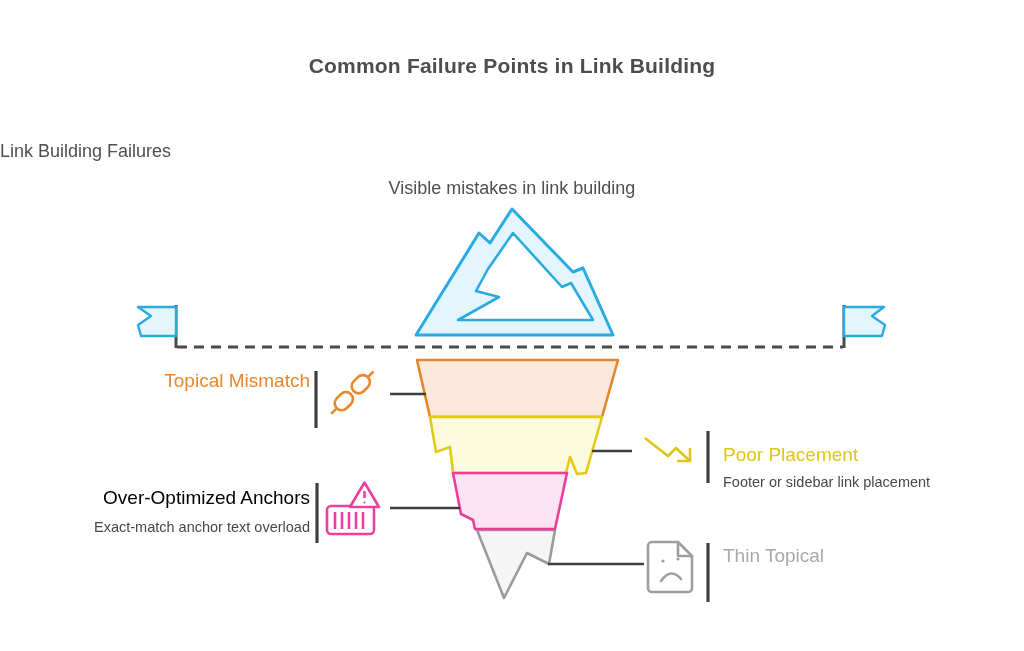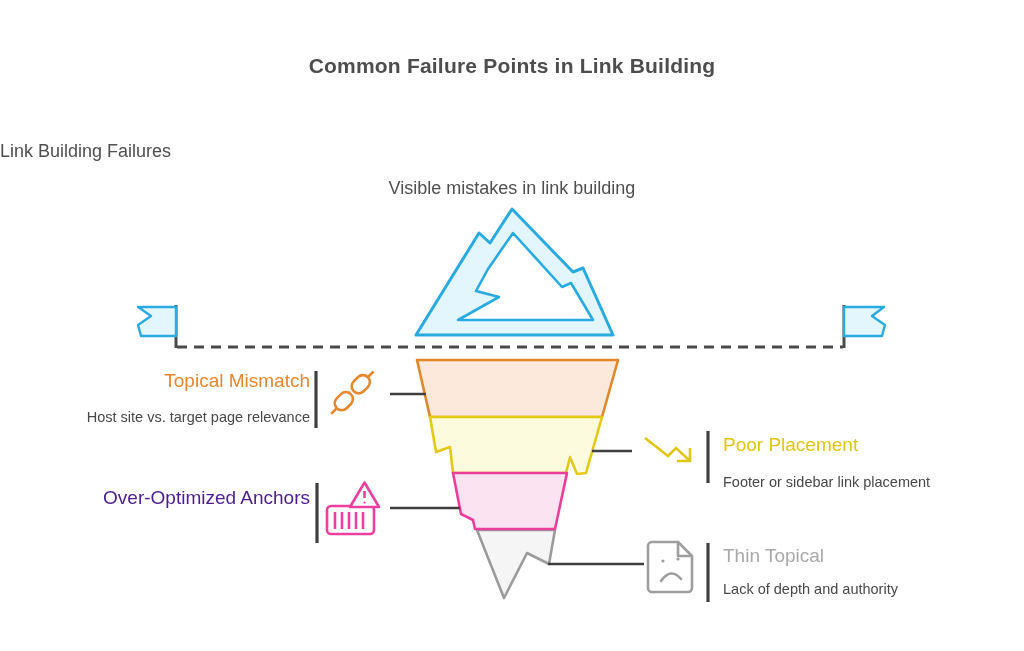--- a/index.html
+++ b/index.html
@@ -22,27 +22,27 @@
   .hdr-sub{
     top:178px;left:0;width:1024px;text-align:center;
     font-size:18px;color:#4F4F4F;
   }
   .left-label{left:8px;width:302px;text-align:right;}
   .right-label{left:723px;text-align:left;}
   .item-title{font-size:19px;}
   .item-desc{font-size:14.5px;color:#484848;}
   .c-orange{color:#E8872E;}
   .c-yellow{color:#E0C614;}
-  .c-pink{color:#4c1d95;}
+  .c-pink{color:#000000;}
   .c-gray{color:#A9A9A9;}
   .t-topical{top:370px;}
   .d-topical{top:409px;}
   .t-over{top:487px;}
   .d-over{top:519px;}
-  .t-poor{top:434px;}
+  .t-poor{top:444px;}
   .d-poor{top:474px;}
   .t-thin{top:545px;}
   .d-thin{top:581px;}
   svg.graphic{position:absolute;top:0;left:0;}
 </style>
 </head>
 <body>
 
 <div class="canvas">
 
@@ -113,23 +113,22 @@
     <g stroke="#9E9E9E" stroke-width="2.6" fill="none" stroke-linejoin="round" stroke-linecap="round">
       <path d="M 648,546 a4,4 0 0 1 4,-4 h 26 l 14,14 v 32 a4,4 0 0 1 -4,4 h -36 a4,4 0 0 1 -4,-4 Z"></path>
       <path d="M 678,542 v 14 h 14"></path>
       <circle cx="663" cy="561" r="1.6" fill="#9E9E9E" stroke="none"></circle>
       <circle cx="678" cy="559" r="1.6" fill="#9E9E9E" stroke="none"></circle>
       <path d="M 661,581 Q 671,567 681,579"></path>
     </g>
   </svg>
 
   <div class="abs left-label item-title c-orange t-topical">Topical Mismatch</div>
-  <div class="abs left-label item-desc d-topical">Host site vs. target page relevance</div>
 
   <div class="abs left-label item-title c-pink t-over">Over-Optimized Anchors</div>
+  <div class="abs left-label item-desc d-over">Exact-match anchor text overload</div>
 
   <div class="abs right-label item-title c-yellow t-poor">Poor Placement</div>
   <div class="abs right-label item-desc d-poor">Footer or sidebar link placement</div>
 
   <div class="abs right-label item-title c-gray t-thin">Thin Topical</div>
-  <div class="abs right-label item-desc d-thin">Lack of depth and authority</div>
 
 </div>
 
 </body></html>

